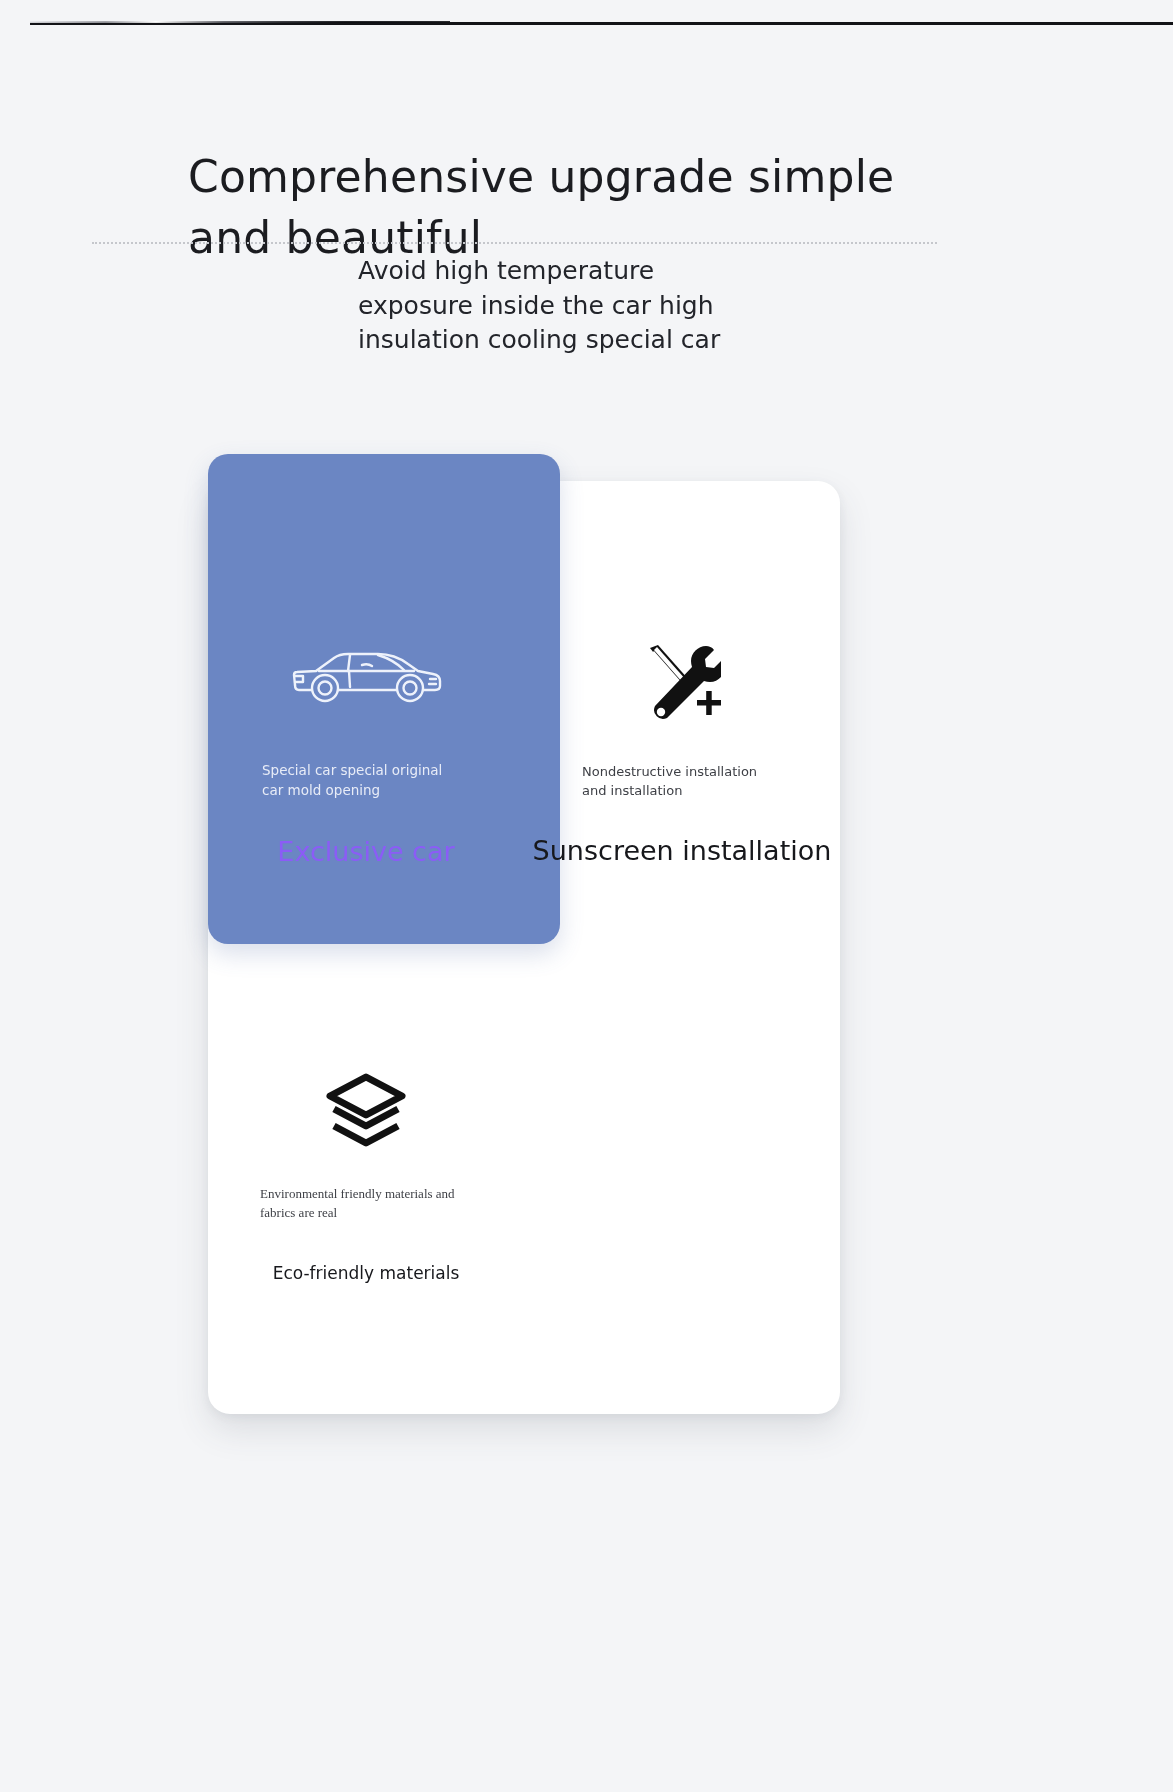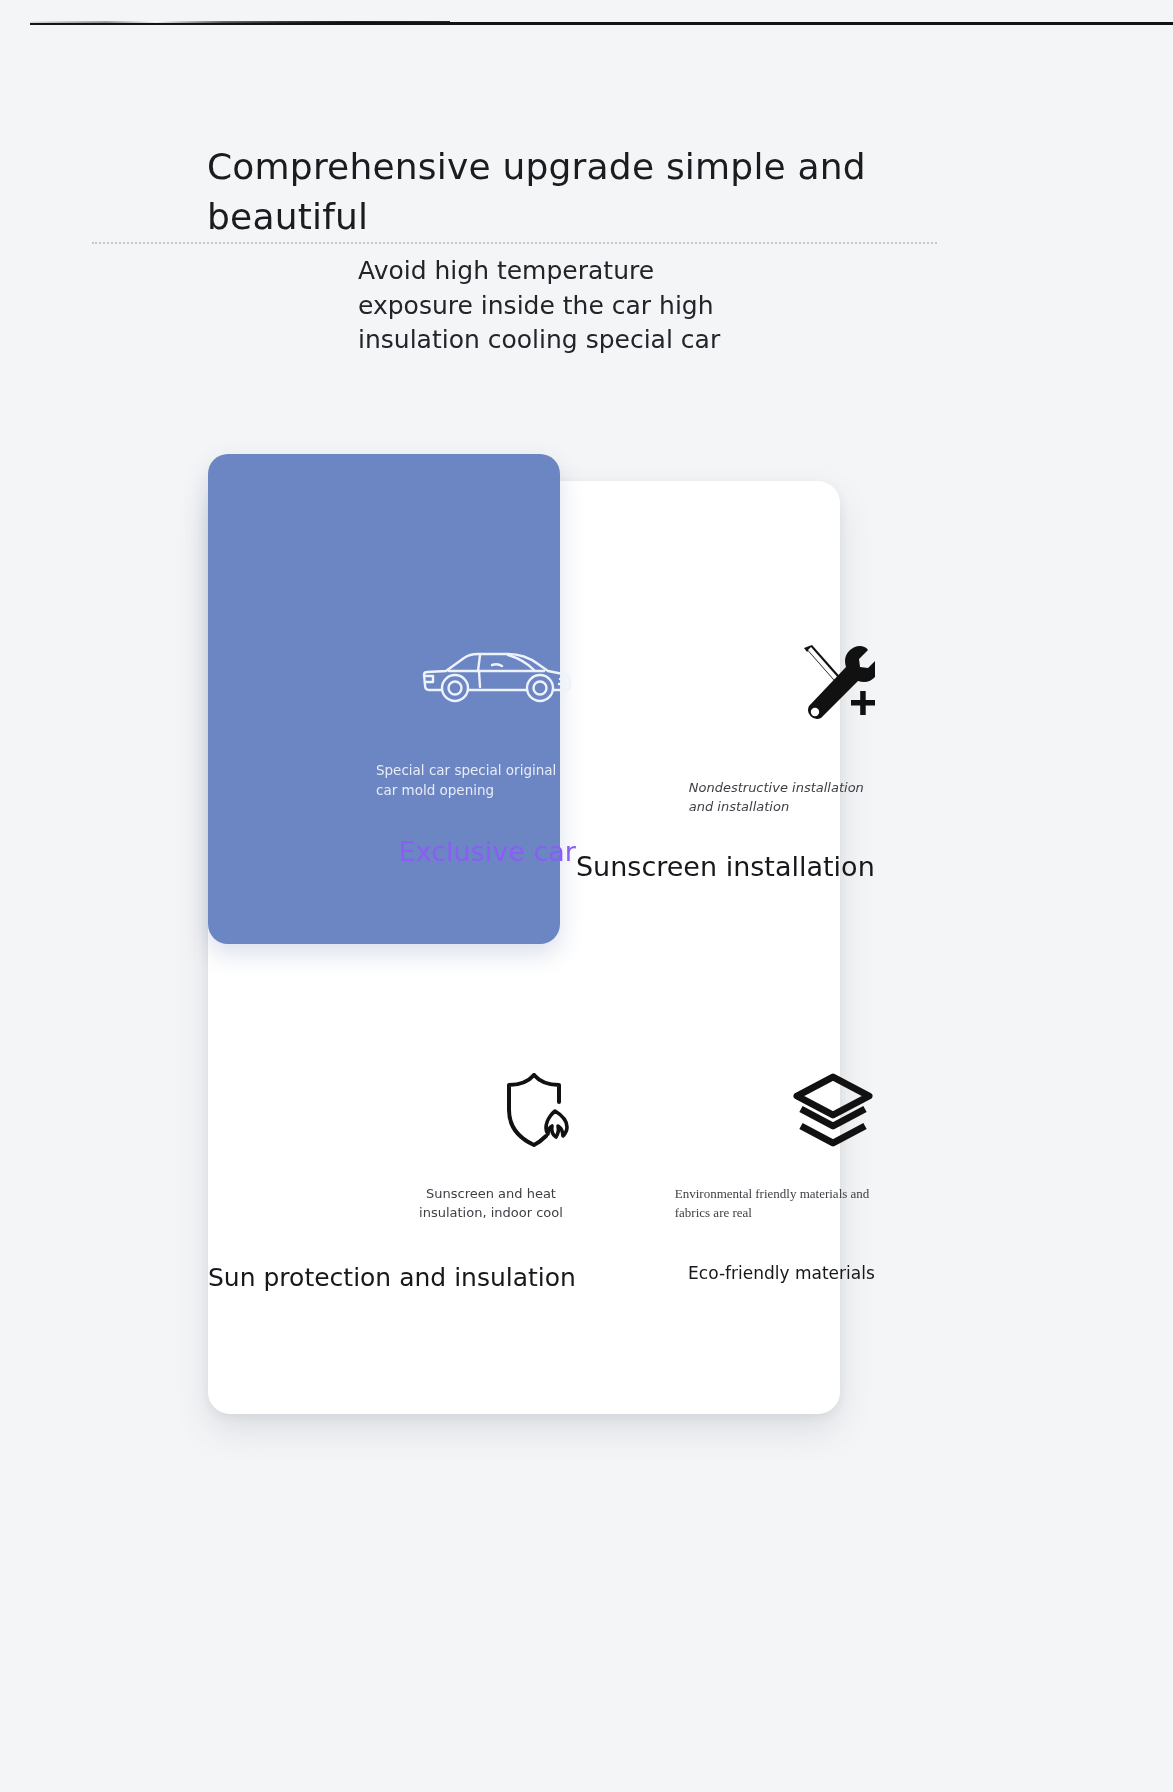--- a/index.html
+++ b/index.html
@@ -42,26 +42,25 @@
     height: 1740px;
     background: #f4f5f7;
   }
 
   
   .headline {
     position: absolute;
     left: 158px;
     top: 92px;
     width: 720px;
-    font-size: 36px;
+    font-size: 44px;
     line-height: 1.38;
     color: #1b1c20;
     font-weight: 400;
     letter-spacing: .2px;
-    margin-left: 19px;
   }
 
   .divider {
     position: absolute;
     left: 62px;
     top: 216px;
     width: 845px;
     height: 1px;
     border-top: 2px dotted #c5c7cc;
   }
@@ -127,21 +126,21 @@
     z-index: 3;
   }
 
   .tile-inner {
     position: relative;
     z-index: 4;
     width: 100%;
     height: 100%;
     display: flex;
     flex-direction: column;
-    align-items: flex-end;
+    align-items: center;
   }
 
   .tile.blue .tile-inner { padding-top: 150px; }
   .tile.t2 .tile-inner   { padding-top: 158px; }
   .tile.t3 .tile-inner   { padding-top: 92px; }
   .tile.t4 .tile-inner   { padding-top: 92px; }
 
   .icon-box {
     height: 92px;
     display: flex;
@@ -158,21 +157,21 @@
     text-align: left;
     width: 190px;
   }
   .tile.blue .caption {
     color: #e8ecf7;
     font-size: 13.5px;
     width: 200px;
     margin-top: 38px;
     margin-left: -8px;
   }
-  .tile.t2 .caption { width: 186px; margin-top: 48px; margin-left: -14px; font-style: italic; }
+  .tile.t2 .caption { width: 186px; margin-top: 32px; margin-left: -14px; }
   .tile.t3 .caption { width: 170px; margin-top: 26px; text-align: center; margin-left: -10px;}
   .tile.t4 .caption { width: 200px; margin-top: 26px; margin-left: -12px; font-family: Liberation Serif, serif;}
 
   .tile-title {
     font-size: 27px;
     color: #17181c;
     margin-top: 34px;
     white-space: nowrap;
   }
   .tile.blue .tile-title { color: #8b5cf6; margin-top: 36px; }
@@ -245,33 +244,20 @@
 
               <rect x="54" y="56" width="24" height="5.5" fill="#111111"></rect>
               <rect x="63.2" y="47" width="5.5" height="24" fill="#111111"></rect>
             </svg>
           </div>
           <div class="caption">Nondestructive installation and installation</div>
           <div class="tile-title">Sunscreen installation</div>
         </div>
       </div>
 
-      <div class="tile t3">
-        <div class="tile-inner">
-          <div class="icon-box">
-            <svg width="76" height="80" viewBox="0 0 76 80" fill="none" stroke="#111111" stroke-width="4" stroke-linejoin="round" stroke-linecap="round">
-              <path d="M34 4 C28 11 18 14 9 14 L9 39 C9 57 21 68 34 74 C38 72 42 69 46 65"></path>
-              <path d="M34 4 C40 11 50 14 59 14 L59 31"></path>
-              <path d="M55 40 C55 40 46 47 46 57 c0 3 1 5 2 6 0-4 2-7 4-8 -1 5 1 9 4 11 2-3 3-7 2-11 3 2 5 6 5 10 2-2 4-5 4-9 C67 48 60 43 55 40 Z" stroke-width="3.6"></path>
-            </svg>
-          </div>
-          <div class="caption">Sunscreen and heat insulation, indoor cool</div>
-          <div class="tile-title">Sun protection and insulation</div>
-        </div>
-      </div>
 
       <div class="tile t4">
         <div class="tile-inner">
           <div class="icon-box">
             <svg width="84" height="80" viewBox="0 0 84 80" fill="none" stroke="#111111" stroke-width="7" stroke-linejoin="round">
               <path d="M42 6 L78 25 L42 44 L6 25 Z"></path>
               <path d="M10 38 L42 55 L74 38"></path>
               <path d="M10 55 L42 72 L74 55"></path>
             </svg>
           </div>

